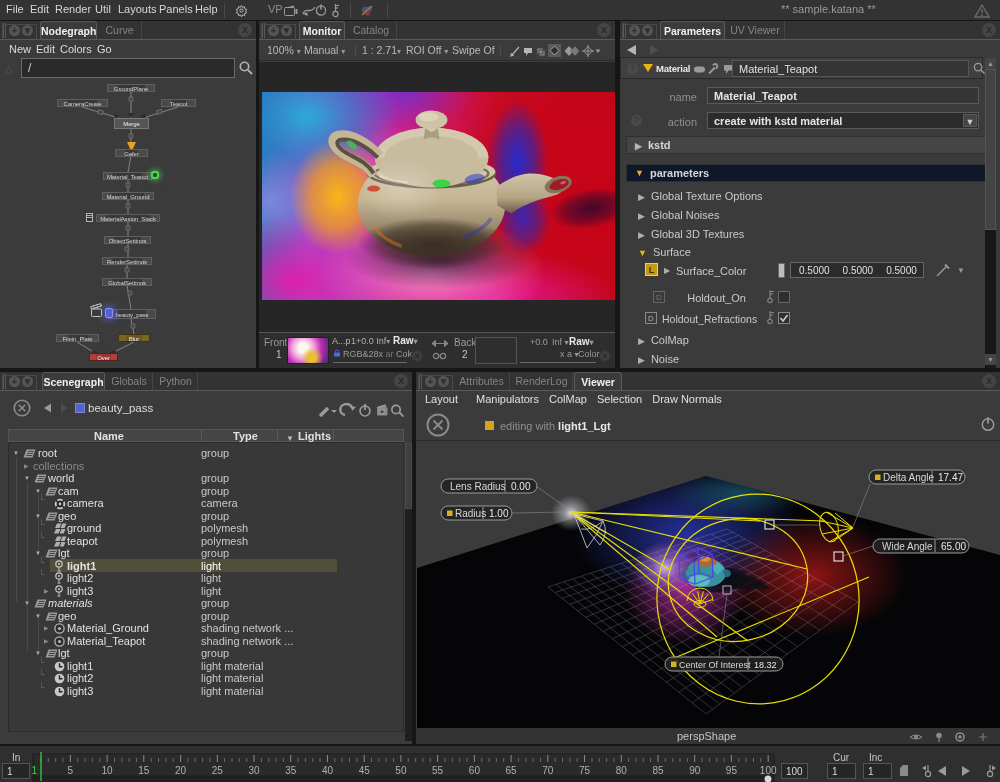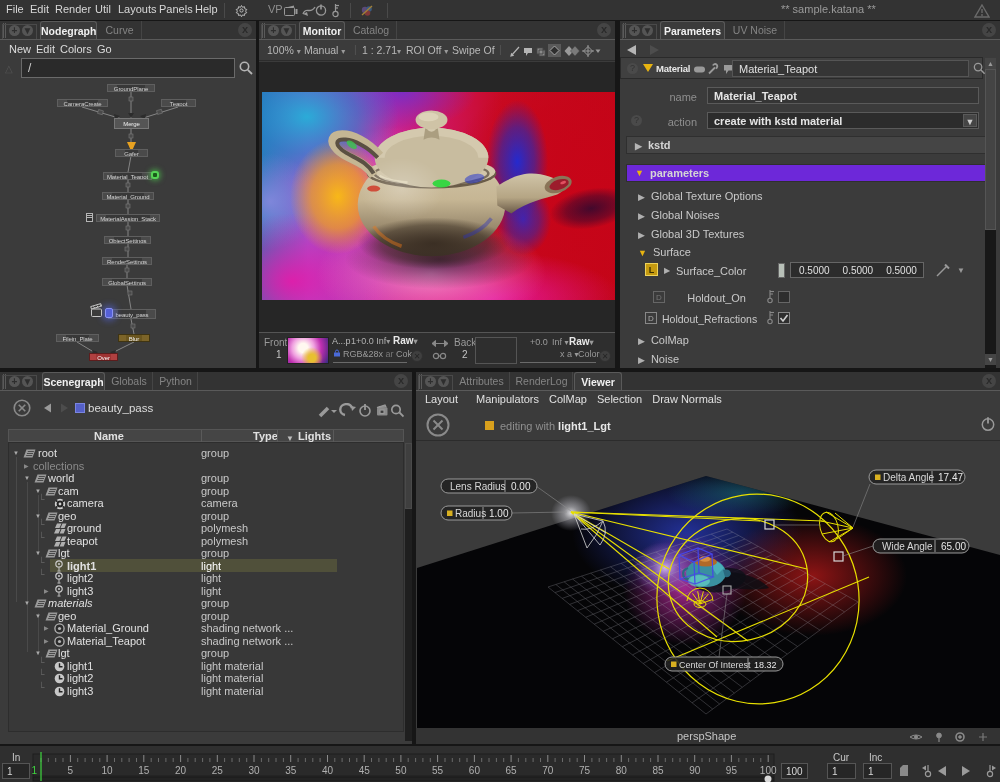--- a/index.html
+++ b/index.html
@@ -395,21 +395,21 @@
   </div>
 
   <div class="panel" id="p-par" style="left:620px; top:21px; width:380px; height:347px;">
     <div class="tabbar">
       <div class="grip" style="left:3px"></div>
         <div class="grip" style="left:5px"></div>
       <div class="pbox"></div>
         <div class="pbtn" style="left:9px">+</div>
         <div class="pbtn" style="left:22px">▼</div>
       <div class="tab active" style="left:40px; width:65px;">Parameters</div>
-      <div class="tab" style="left:106px; width:59px;">UV Noise</div>
+      <div class="tab" style="left:106px; width:59px;">UV Viewer</div>
       <div class="xbtn">x</div>
     </div>
     <div class="tabline"></div>
     <div id="par-body" style="position:absolute; left:0; top:20px; width:380px; height:327px; overflow:hidden; font-size:11px;">
 
       <svg style="position:absolute; left:6px; top:3px;" width="40" height="12" viewBox="0 0 40 12">
           <path d="M10 1 v10 l-9-5 z" fill="#b5b5b5"></path>
           <path d="M24 1 v10 l9-5 z" fill="#4d4d4d"></path>
         </svg>
 
@@ -434,21 +434,21 @@
 
       <span style="position:absolute; left:11px; top:74px; width:11px; height:11px; border-radius:50%; background:#4a4a4a; color:#333; font-size:9px; text-align:center; line-height:11px;">?</span>
       <div style="position:absolute; left:45px; top:75px; width:32px; color:#8f8f8f; text-align:right;">action</div>
       <div style="position:absolute; left:87px; top:71px; width:272px; height:17px; background:#2c2c2c; border:1px solid #5a5a5a; color:#e5e5e5; line-height:16px; padding-left:6px; font-weight:bold;">create with kstd material
         <span style="position:absolute; right:1px; top:1px; width:14px; height:13px; background:#454545; border:1px solid #5a5a5a; text-align:center; line-height:12px;"><span style="color:#ccc; font-size:9px;">▼</span></span>
       </div>
 
       <div style="position:absolute; left:6px; top:95px; width:366px; height:18px; background:#454545; border:1px solid #2f2f2f; color:#d5d5d5; font-weight:bold; line-height:17px;">
         <span style="color:#b5b5b5; font-size:9px; margin:0 6px 0 8px;">▶</span>kstd</div>
 
-      <div style="position:absolute; left:6px; top:123px; width:366px; height:18px; background:#6d28d9; border:1px solid #2f2f2f; color:#d5d5d5; font-weight:bold; line-height:17px;">
+      <div style="position:absolute; left:6px; top:123px; width:366px; height:18px; background:#0f172a; border:1px solid #2f2f2f; color:#d5d5d5; font-weight:bold; line-height:17px;">
         <span style="position:relative; top:-1px; color:#e8b411; font-size:9px; margin:0 6px 0 8px;">▼</span>parameters</div>
 
       <div class="prow" style="top:149px;"><span class="tri">▶</span>Global Texture Options</div>
       <div class="prow" style="top:168px;"><span class="tri">▶</span>Global Noises</div>
       <div class="prow" style="top:187px;"><span class="tri">▶</span>Global 3D Textures</div>
       <div class="prow" style="top:205px;"><span class="tri" style="color:#e8b411;">▼</span>Surface</div>
 
       <div style="position:absolute; left:25px; top:222px; width:13px; height:13px; background:#c59a10; border:1px solid #eed35a; color:#3a3000; font-size:9px; font-weight:bold; text-align:center; line-height:13px;">L</div>
       <span style="position:absolute; left:44px; top:225px; color:#b0b0b0; font-size:8px;">▶</span>
       <div style="position:absolute; left:56px; top:224px; width:70px; color:#c9c9c9; text-align:right;">Surface_Color</div>
@@ -531,21 +531,21 @@
             <line x1="47" y1="1" x2="47" y2="7" stroke-width="1.8"></line>
           <rect x="59" y="4.5" width="10.5" height="8" rx="1" fill="#8a8a8a" stroke="none"></rect>
             <path d="M59 4.5 l8-2.5 1 2 z" fill="#8a8a8a"></path>
             <rect x="62" y="7" width="4" height="3.5" fill="#3b3b3b"></rect>
           <circle cx="78" cy="6.5" r="4.2" stroke-width="1.7"></circle>
             <line x1="81.5" y1="9.5" x2="85.5" y2="13.5" stroke-width="1.8"></line>
         </g>
       </svg>
 
       <div style="position:absolute; left:8px; top:38px; width:396px; height:13px; background:#454545; border:1px solid #555; color:#e0e0e0; font-size:11px; font-weight:bold; line-height:13px;">
-        <span style="position:absolute; left:224px; top:0px;margin-left:20px;">Type</span>
+        <span style="position:absolute; left:224px; top:0px;">Type</span>
         <span style="position:absolute; left:192px; width:1px; height:13px; background:#5a5a5a;"></span>
         <span style="position:absolute; left:268px; width:1px; height:13px; background:#5a5a5a;"></span>
         <span style="position:absolute; left:277px; top:2px; color:#bbb; font-size:8px;">▼</span>
         <span style="position:absolute; left:289px; top:0px;">Lights</span>
         <span style="position:absolute; left:324px; width:1px; height:13px; background:#5a5a5a;"></span>
         <span style="position:absolute; left:85px; top:0px;">Name</span>
       </div>
 
       <div style="position:absolute; left:405px; top:52px; width:7px; height:298px; background:#1f1f1f;"></div>
         <div style="position:absolute; left:405px; top:52px; width:7px; height:66px; background:#3f3f3f; border:1px solid #4a4a4a;"></div>

